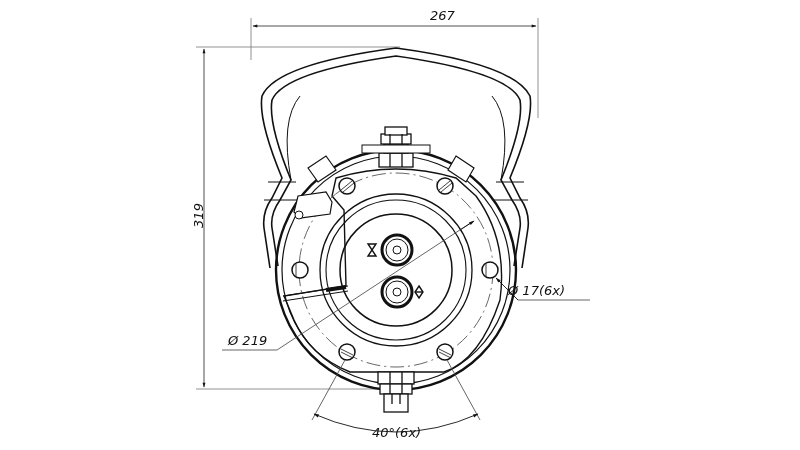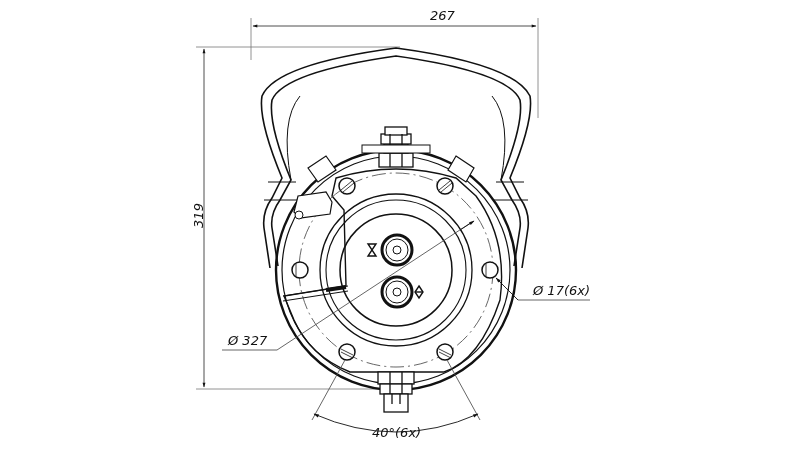--- a/index.html
+++ b/index.html
@@ -142,15 +142,15 @@
 
   <g fill="none" stroke="#555" stroke-width="0.9">
     <line x1="345" y1="360" x2="312" y2="420"></line>
     <line x1="447" y1="360" x2="480" y2="420"></line>
     <path d="M314,414 Q396,450 478,414" stroke="#111" marker-start="url(#arr)" marker-end="url(#arr)"></path>
   </g>
 </svg>
 
 <div class="dimtext" style="left:383px; top:8px;margin-left:47px;">267</div>
 <div class="dimtext vtext" style="left:186px; top:208px;">319</div>
-<div class="dimtext" style="left:228px; top:333px;">Ø 327</div>
-<div class="dimtext" style="left:533px; top:283px;">Ø 17(6x)</div>
+<div class="dimtext" style="left:228px; top:333px;">Ø 219</div>
+<div class="dimtext" style="left:508px; top:283px;">Ø 17(6x)</div>
 <div class="dimtext" style="left:372px; top:425px;">40°(6x)</div>
 
 </body></html>

